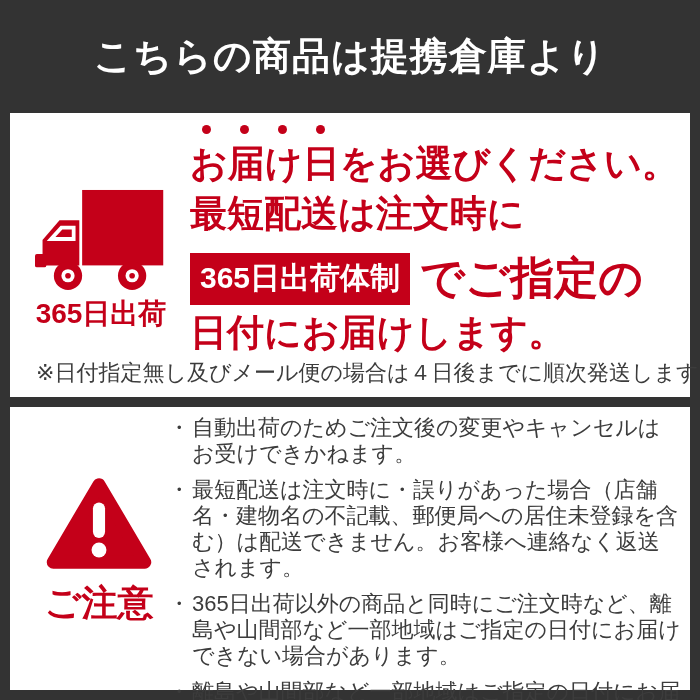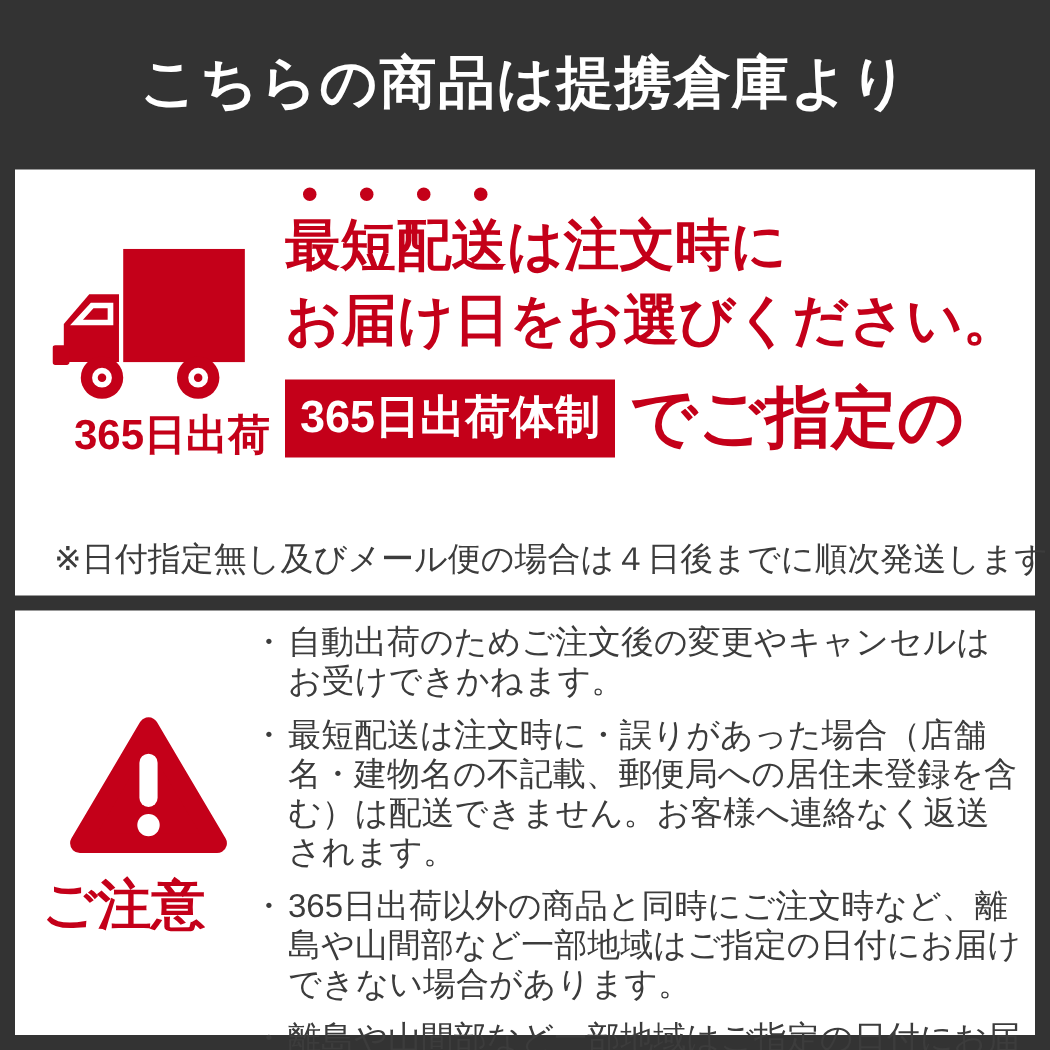--- a/index.html
+++ b/index.html
@@ -12,37 +12,37 @@
   .top-banner{
     position:absolute;top:0;left:0;width:700px;height:113px;
     display:flex;flex-direction:column;justify-content:center;align-items:center;
     color:#ffffff;font-weight:bold;font-size:38px;line-height:47px;letter-spacing:1px;
   }
   
   .panel{position:absolute;left:10px;right:10px;background:#ffffff;}
   .panel-shipping{top:113px;height:284px;}
   .panel-caution{top:407px;height:283px;}
   
-  .truck-wrap{position:absolute;left:12px;top:48px;width:158px;text-align:right;}
+  .truck-wrap{position:absolute;left:12px;top:72px;width:158px;text-align:center;}
   .truck-wrap svg{display:block;margin:0 auto;}
   .truck-label{color:var(--red);font-weight:bold;font-size:28px;margin-top:2px;white-space:nowrap;}
   .ship-text{position:absolute;left:180px;top:10px;right:6px;}
   .dots-row{display:flex;margin:2px 0 5px 12px;}
   .dot{width:9px;height:9px;border-radius:50%;background:var(--red);margin-right:29px;}
   .ship-h{color:var(--red);font-weight:bold;font-size:37px;line-height:50px;white-space:nowrap;}
   .box-line{margin-top:10px;display:flex;align-items:center;white-space:nowrap;}
   .red-box{background:var(--red);color:#ffffff;font-weight:bold;font-size:30px;padding:5px 10px 6px 10px;}
   .box-suffix{color:var(--red);font-weight:bold;font-size:44px;margin-left:10px;}
   .ship-h4{color:var(--red);font-weight:bold;font-size:37px;line-height:46px;margin-top:2px;white-space:nowrap;}
   .ship-note{
     position:absolute;left:26px;bottom:9px;right:6px;
     color:#3c3c3c;font-size:22px;white-space:nowrap;
   }
   
-  .caution-wrap{position:absolute;left:18px;top:66px;width:142px;text-align:left;}
+  .caution-wrap{position:absolute;left:18px;top:66px;width:142px;text-align:center;}
   .caution-wrap svg{display:block;margin:0 auto;}
   .caution-label{color:var(--red);font-weight:bold;font-size:36px;margin-top:6px;white-space:nowrap;}
   .bullets{position:absolute;left:158px;top:8px;right:8px;}
   .bullet{display:flex;color:#3c3c3c;font-size:22px;line-height:26px;margin-bottom:10px;}
   .bullet .bdot{flex:none;width:24px;}
 </style>
 </head>
 <body>
 
 <div class="stage">
@@ -73,26 +73,27 @@
       <div class="truck-label">365日出荷</div>
     </div>
 
     <div class="ship-text">
       <div class="dots-row">
         <span class="dot"></span>
         <span class="dot"></span>
         <span class="dot"></span>
         <span class="dot"></span>
       </div>
+      <div class="ship-h">お届け日をお選びください。</div>
       <div class="ship-h">最短配送は注文時に</div>
-      <div class="ship-h">お届け日をお選びください。</div>
       <div class="box-line">
         <span class="red-box">365日出荷体制</span>
         <span class="box-suffix">でご指定の</span>
       </div>
+      <div class="ship-h4">日付にお届けします。</div>
     </div>
 
     <div class="ship-note">※日付指定無し及びメール便の場合は４日後までに順次発送します。</div>
   </div>
 
   <div class="panel panel-caution">
 
     <div class="caution-wrap">
       <span>
         <svg width="112" height="100" viewBox="0 0 120 106" aria-hidden="true">

